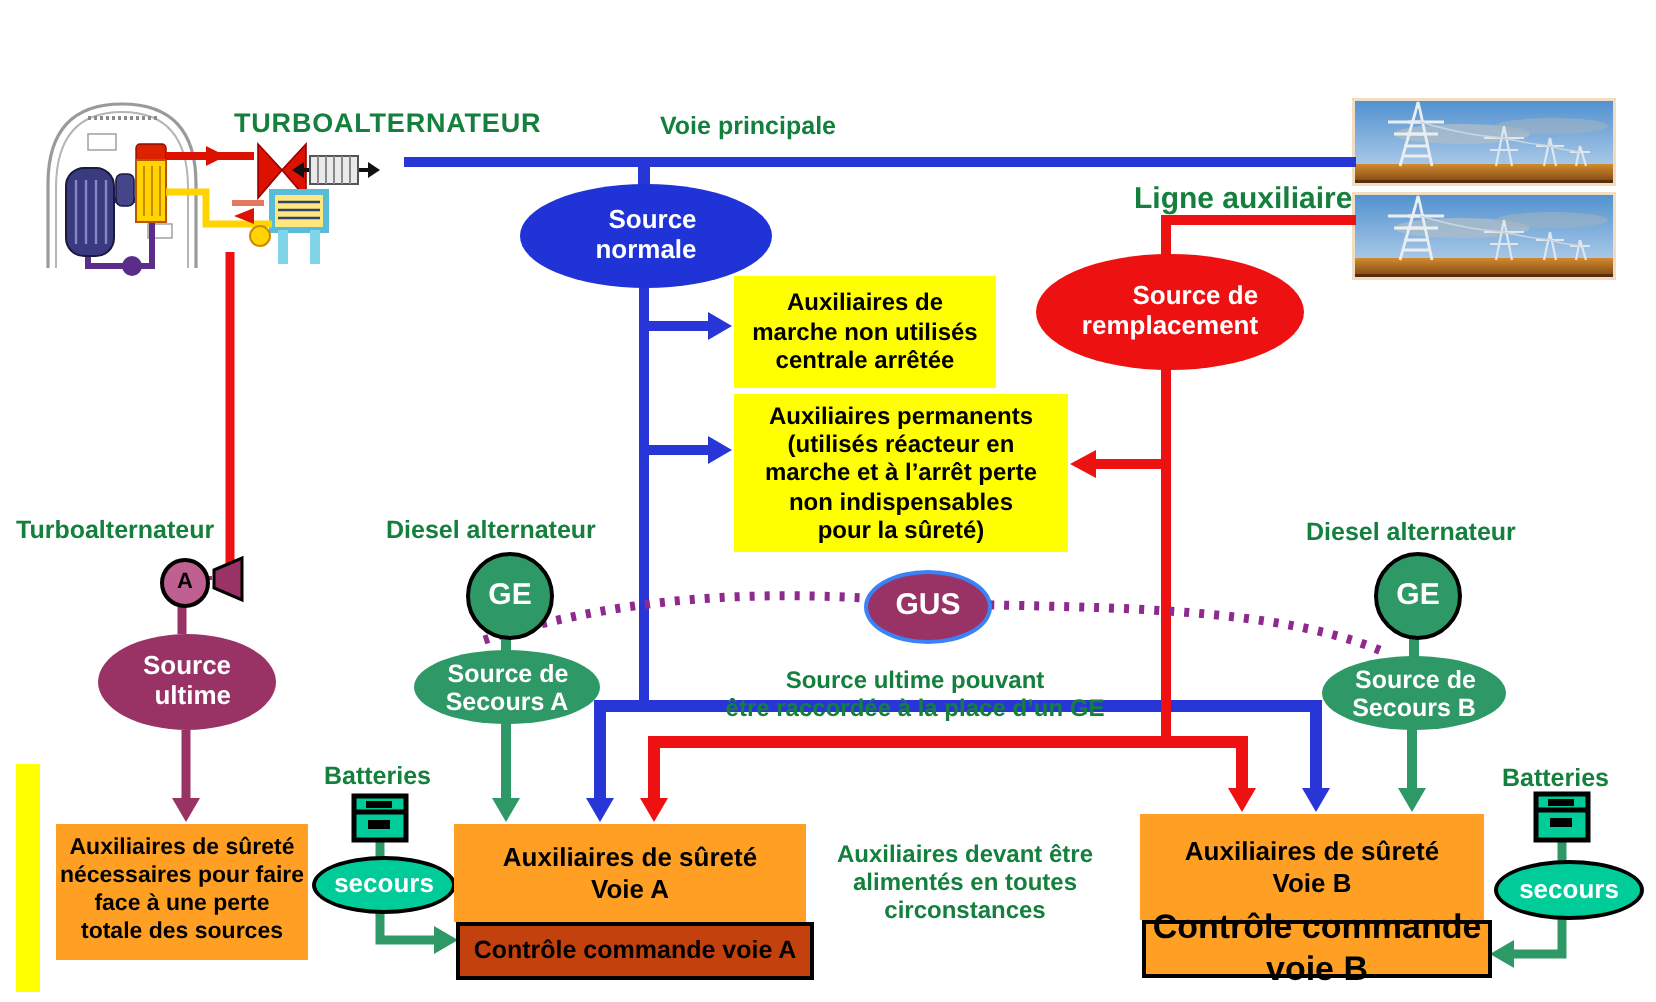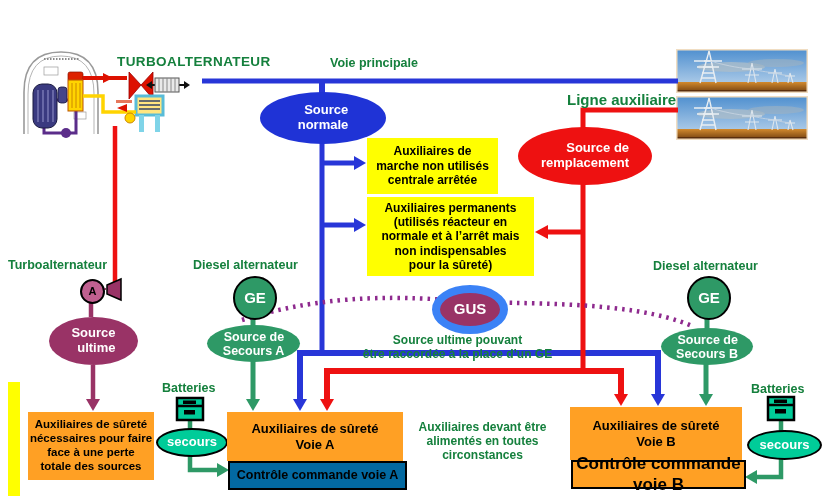--- a/index.html
+++ b/index.html
@@ -20,33 +20,33 @@
   .box {
     position:absolute; z-index:2; display:flex; align-items:center; justify-content:center;
     font-weight:bold; color:#000; text-align:center; line-height:1.2; white-space:pre-line;
   }
   
   .e-normale      { left:260px; top:92px;  width:126px; height:52px; background:#1f33d6; font-size:13px; }
   .e-remplacement { left:518px; top:127px; width:134px; height:58px; background:#ee1111; font-size:13px; }
   .e-ultime       { left:49px;  top:317px; width:89px;  height:48px; background:#993366; font-size:13px; }
   .e-sds-a        { left:207px; top:325px; width:93px;  height:37px; background:#2e9966; font-size:12.5px; }
   .e-sds-b        { left:661px; top:328px; width:92px;  height:37px; background:#2e9966; font-size:12.5px; }
-  .e-gus          { left:432px; top:285px; width:60px;  height:33px; background:#993366; border:8px solid #3b82f6; font-size:15px; }
+  .e-gus          { left:432px; top:285px; width:60px;  height:33px; background:#993366; border:2px solid #3b82f6; font-size:15px; }
   .e-ge-a         { left:233px; top:276px; width:40px;  height:40px; background:#2e9966; border:2.5px solid #000; font-size:15px; }
   .e-ge-b         { left:687px; top:276px; width:40px;  height:40px; background:#2e9966; border:2.5px solid #000; font-size:15px; }
   .e-sec-a        { left:156px; top:428px; width:68px;  height:25px; background:#00cc99; border:2px solid #000; font-size:13px; }
   .e-sec-b        { left:747px; top:430px; width:71px;  height:26px; background:#00cc99; border:2px solid #000; font-size:13px; }
   .e-alt-a        { left:80px;  top:279px; width:21px;  height:21px; background:#c06090; border:2px solid #000; font-size:11px; color:#000; }
   
   .b-yellow1 { left:367px; top:138px; width:131px; height:56px; background:#ffff00; font-size:12px; }
   .b-yellow2 { left:367px; top:197px; width:167px; height:79px; background:#ffff00; font-size:12px; }
   .b-lorange { left:28px;  top:412px; width:126px; height:68px; background:#ffa024; font-size:11.5px; }
   .b-voie-a  { left:227px; top:412px; width:176px; height:49px; background:#ffa024; font-size:13px; }
   .b-voie-b  { left:570px; top:407px; width:172px; height:53px; background:#ffa024; font-size:13px; }
-  .b-ctrl-a  { left:228px; top:461px; width:175px; height:25px; background:#0369a1; border:2.5px solid #000; font-size:12.5px; }
+  .b-ctrl-a  { left:228px; top:461px; width:175px; height:25px; background:#c2410c; border:2.5px solid #000; font-size:12.5px; }
   .b-ctrl-b  { left:571px; top:460px; width:171px; height:25px; background:#ffa024; border:2.5px solid #000; font-size:17px; }
   .ybar { position:absolute; z-index:2; left:8px; top:382px; width:12px; height:114px; background:#ffff00; }
 </style>
 </head>
 <body>
 
 <div class="stage">
 
   <svg class="overlay" width="828" height="501" viewBox="0 0 828 501">
 
@@ -222,21 +222,21 @@
   <div class="ell e-ge-b">GE</div>
   <div class="ell e-sec-a">secours</div>
   <div class="ell e-sec-b">secours</div>
   <div class="ell e-alt-a">A</div>
 
   <div class="box b-yellow1">Auxiliaires de
 marche non utilisés
 centrale arrêtée</div>
   <div class="box b-yellow2">Auxiliaires permanents
 (utilisés réacteur en
-normale et à l’arrêt  mais
+marche et à l’arrêt  perte
 non indispensables
 pour la sûreté)</div>
   <div class="box b-lorange">Auxiliaires de sûreté
 nécessaires pour faire
 face à une perte
 totale des sources</div>
   <div class="box b-voie-a">Auxiliaires de sûreté
 Voie A</div>
   <div class="box b-voie-b">Auxiliaires de sûreté
 Voie B</div>

